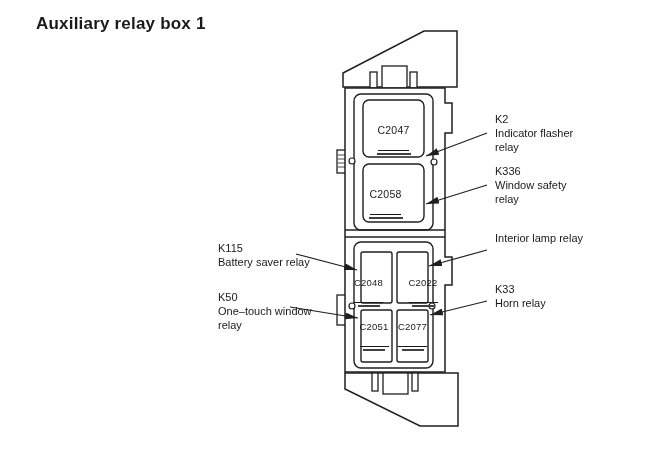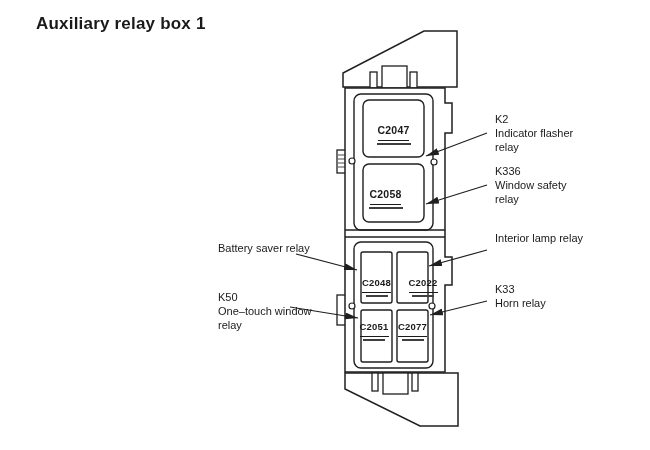--- a/index.html
+++ b/index.html
@@ -1,21 +1,21 @@
 <!DOCTYPE html>
 <html><head>
 <meta charset="utf-8">
 <style>
   html,body{margin:0;padding:0;background:#ffffff;}
   .page{position:relative;width:650px;height:450px;background:#ffffff;
         font-family:"Liberation Sans",sans-serif;color:#1a1a1a;overflow:hidden;}
   .title{position:absolute;left:28px;top:6px;margin:8px;font-size:17px;font-weight:bold;letter-spacing:.2px;}
   .diagram-svg{position:absolute;left:0;top:0;}
   .relay-label{position:absolute;text-align:center;}
-  .rid{display:inline-block;font-weight:bold;border-bottom:1.4px solid #1a1a1a;padding-bottom:4px;letter-spacing:.2px;}
+  .rid{display:inline-block;font-weight:normal;border-bottom:1.4px solid #1a1a1a;padding-bottom:14px;letter-spacing:.2px;}
   .large .rid{font-size:10.5px;}
   .small .rid{font-size:9.5px;}
   .smudge{display:block;margin:2px auto 0;height:2px;background:#3f3f3f;}
   .sm-l{width:34px;}
   .sm-s{width:22px;}
   .callout{position:absolute;font-size:11px;line-height:14px;white-space:nowrap;}
   .c-code{margin-bottom:0;}
 </style>
 </head>
 <body>
@@ -74,21 +74,21 @@
   </svg>
 
   <div class="relay-label large" style="left:363px;top:120px;width:61px;">
     <span class="rid">C2047</span>
     <span class="smudge sm-l"></span>
   </div>
   <div class="relay-label large" style="left:363px;top:184px;width:45px;">
     <span class="rid">C2058</span>
     <span class="smudge sm-l"></span>
   </div>
-  <div class="relay-label small" style="left:361px;top:272px;width:31px;">
+  <div class="relay-label small" style="left:353px;top:272px;width:31px;">
     <span class="rid">C2048</span>
     <span class="smudge sm-s"></span>
   </div>
   <div class="relay-label small" style="left:397px;top:272px;width:52px;">
     <span class="rid">C2022</span>
     <span class="smudge sm-s"></span>
   </div>
   <div class="relay-label small" style="left:349px;top:316px;width:50px;">
     <span class="rid">C2051</span>
     <span class="smudge sm-s"></span>
@@ -110,20 +110,21 @@
   </div>
   <div class="callout" style="left:495px;top:231px;">
     <div class="c-line">Interior lamp relay</div>
   </div>
   <div class="callout" style="left:495px;top:282px;">
     <div class="c-code">K33</div>
     <div class="c-line">Horn relay</div>
   </div>
 
   <div class="callout" style="left:218px;top:241px;">
+    <div class="c-code">K115</div>
     <div class="c-line">Battery saver relay</div>
   </div>
   <div class="callout" style="left:218px;top:290px;">
     <div class="c-code">K50</div>
     <div class="c-line">One–touch window</div>
     <div class="c-line">relay</div>
   </div>
 
 </div>
 

